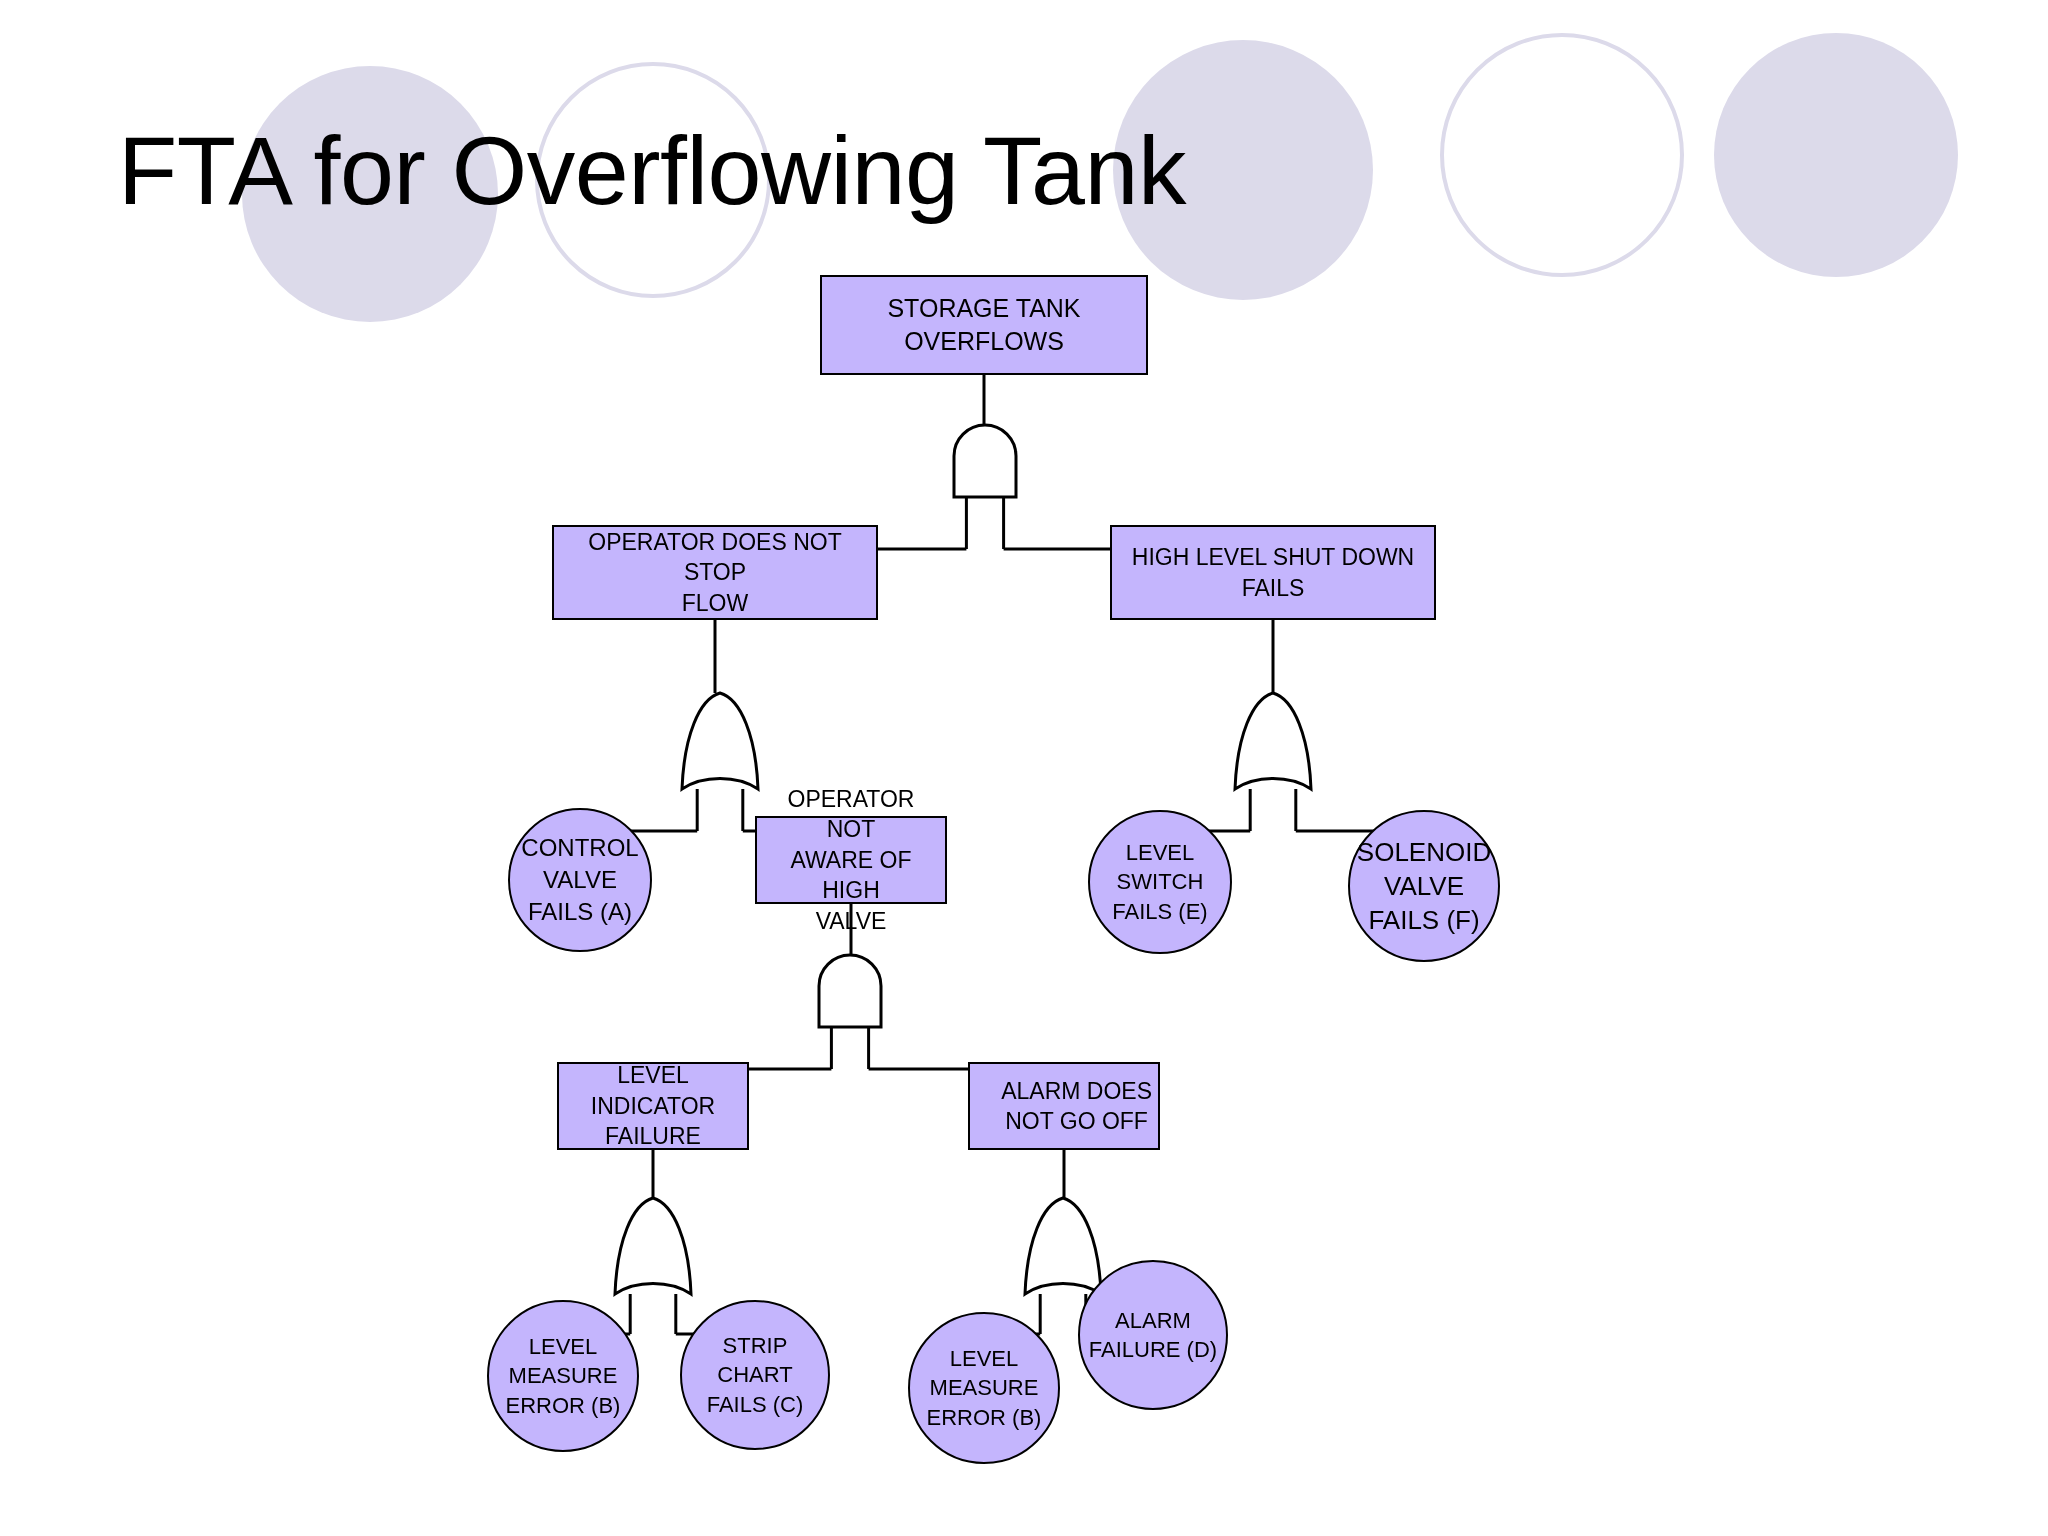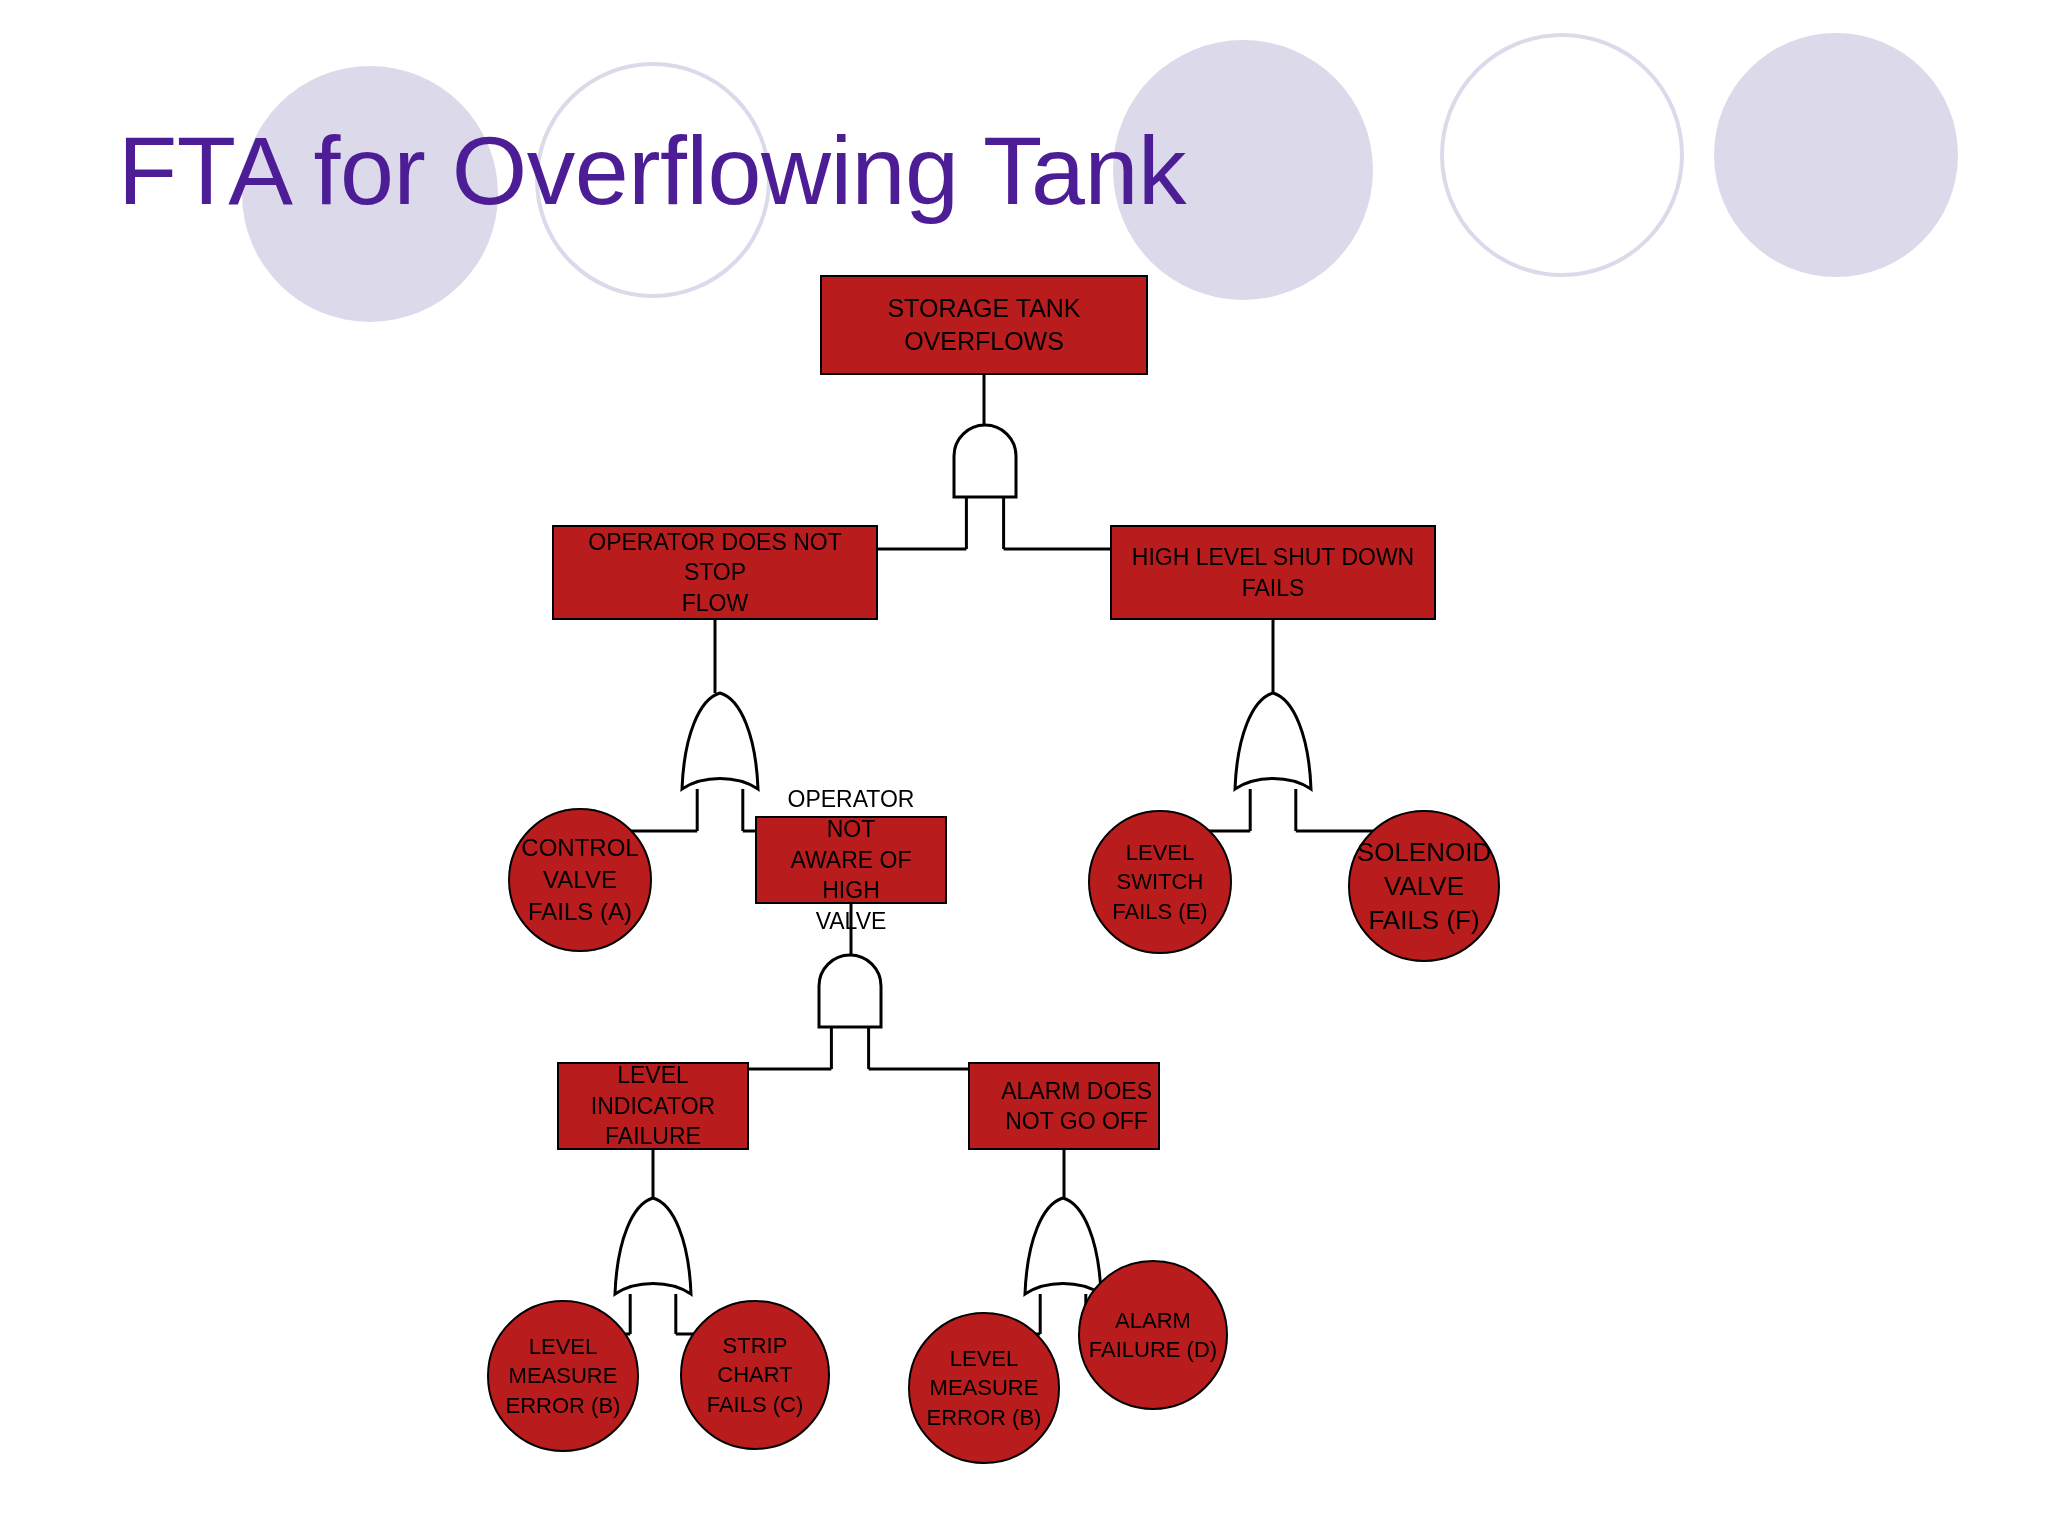--- a/index.html
+++ b/index.html
@@ -36,21 +36,21 @@
     border: 4px solid #dcdaea;
   }
 
   
   #page-title {
     position: absolute;
     left: 118px;
     top: 122px;
     font-size: 97px;
     line-height: 1.0;
-    color: #4c1d95;
+    color: #000000;
     white-space: nowrap;
     font-weight: normal;
     letter-spacing: -0.5px;
   }
 
   
   #fta-canvas {
     position: absolute;
     left: 0; top: 0;
     width: 2048px;
@@ -65,21 +65,21 @@
     position: absolute;
     box-sizing: border-box;
     display: flex;
     align-items: center;
     justify-content: center;
     text-align: center;
     color: #000;
     font-family: "Liberation Sans", sans-serif;
     font-size: 23px;
     line-height: 1.32;
-    background: #b91c1c;
+    background: #c4b5fd;
   }
   .node-rect {
     border: 2px solid #000;
   }
   .node-circle {
     border: 2px solid #000;
     border-radius: 50%;
   }
   .node-label {
     display: block;

